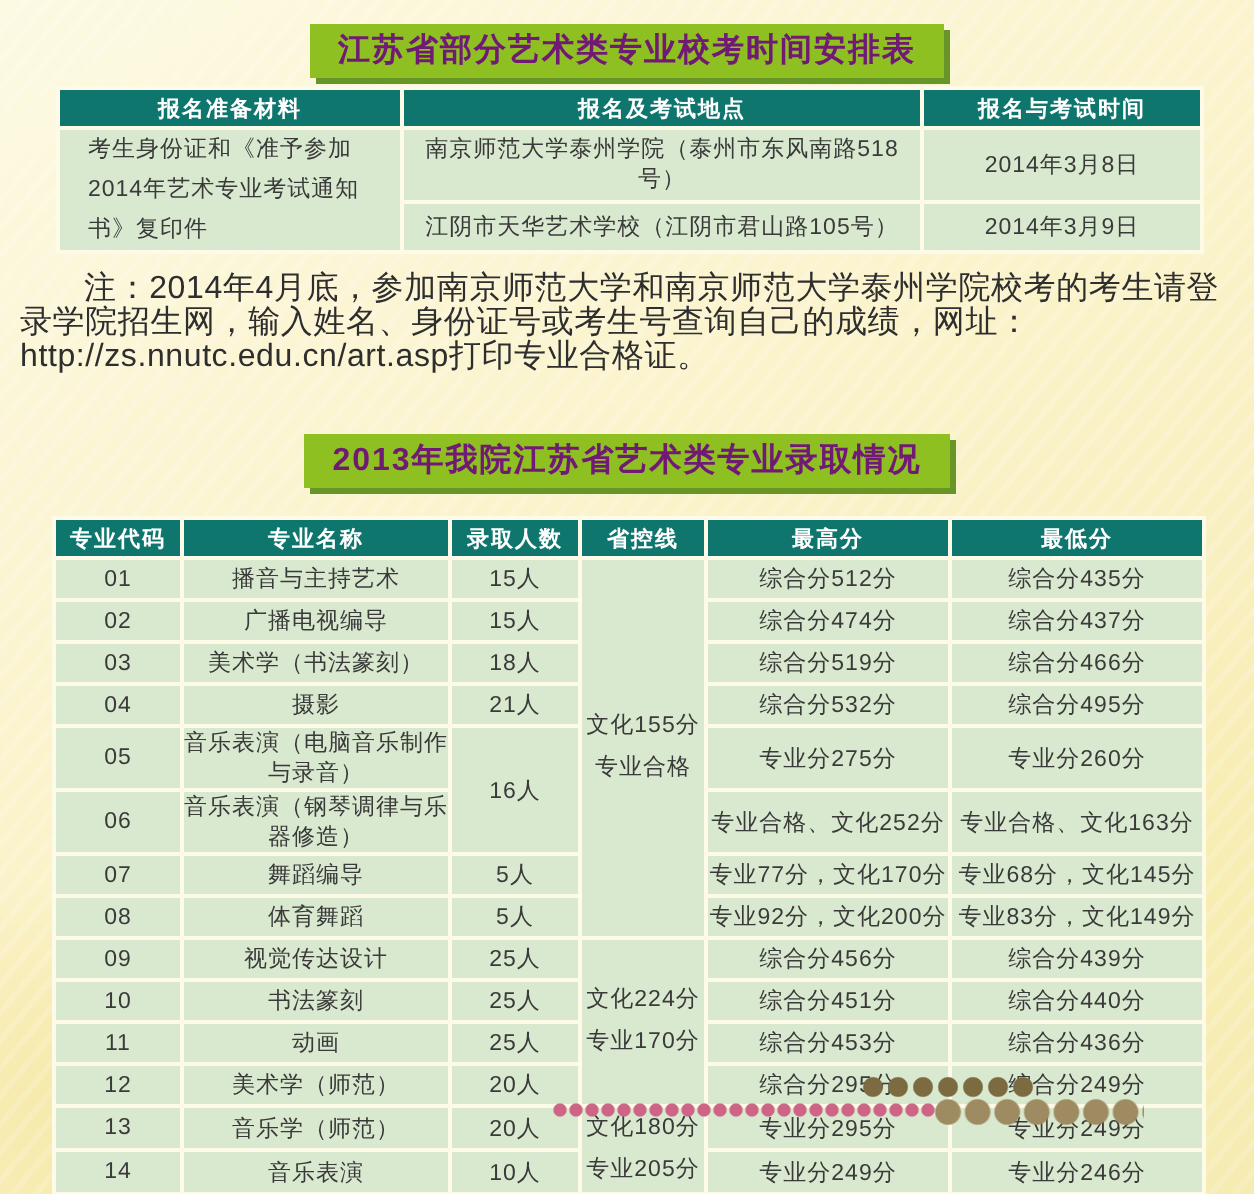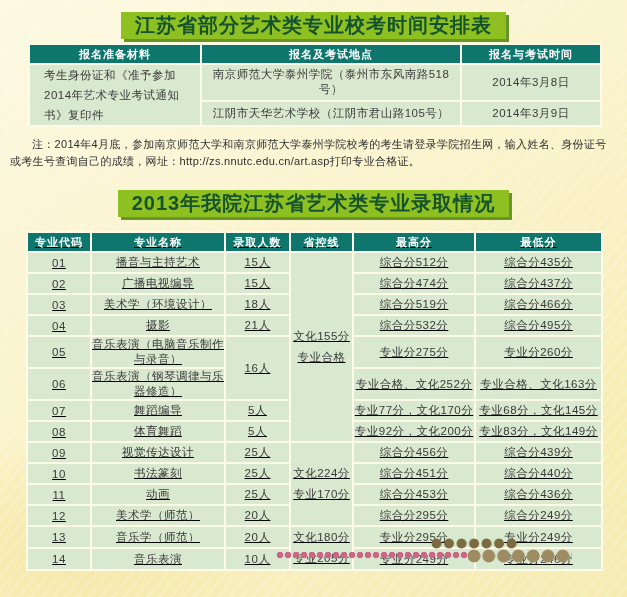--- a/index.html
+++ b/index.html
@@ -9,50 +9,50 @@
     background-color:#f9f1c4;
     background-image:
       repeating-linear-gradient(130deg, rgba(255,255,255,0.16) 0px, rgba(255,255,255,0.16) 3px, rgba(255,255,255,0) 3px, rgba(255,255,255,0) 9px),
       radial-gradient(ellipse 300px 160px at 12% 92%, rgba(243,224,140,0.55), rgba(243,224,140,0) 70%),
       radial-gradient(ellipse 420px 220px at 85% 72%, rgba(248,236,170,0.6), rgba(248,236,170,0) 70%),
       linear-gradient(150deg, #fdf9e2 0%, #faf2c8 50%, #f6ebb2 100%);
   }
   * { box-sizing:border-box; }
 
   .banner {
-    display:table; margin:0 auto; background:#8fc021; color:#14532d;
-    font-weight:bold; font-size:20px; line-height:21px; padding:3px 14px;
+    display:table; margin:0 auto; background:#8fc021; color:#701a75;
+    font-weight:bold; font-size:16px; line-height:21px; padding:3px 14px;
     box-shadow:3px 3px 0 rgba(96,143,30,0.95); letter-spacing:1px;
     white-space:nowrap;
   }
   .banner.first { margin-top:12px; }
-  .banner.second { margin-top:20px; }
+  .banner.second { margin-top:30px; }
 
   table { border-collapse:collapse; table-layout:fixed; }
   th {
     background:#0f766e; color:#ffffff; font-size:11px; font-weight:bold;
     height:20px; border:2px solid #fdfaе7; border:2px solid #fdfae7; padding:0;
     letter-spacing:1px;
   }
   td {
     background:#d9e9cf; color:#3a3a3a; font-size:11.5px; height:21px;
     text-align:center; border:2px solid #fdfae7; padding:0;
     letter-spacing:0.5px;
   }
 
   table.sched { width:572px; margin:4px 0 0 28px; }
   table.sched td { height:22px; }
   td.materials-cell { text-align:left; padding:0 14px; line-height:20px; }
 
   p.note {
-    margin:9px 10px 0 10px; font-size:11px; line-height:17px; color:#2e2e2e;
+    margin:9px 10px 0 10px; font-size:16px; line-height:17px; color:#2e2e2e;
     text-indent:2em; letter-spacing:0.3px;
   }
 
-  table.adm { width:575px; margin:14px 14px 0 26px;text-decoration:underline; }
+  table.adm { width:575px; margin:14px 14px 0 26px; }
   .cl-line { line-height:21px; }
 
   .dots { position:absolute; background-repeat:repeat-x; }
   .dots-pink {
     left:276px; top:551px; width:193px; height:8px;
     background-image:radial-gradient(circle at 4px 4px, #ce6586 3px, rgba(0,0,0,0) 3.6px);
     background-size:8px 8px;
   }
   .dots-brown-top {
     left:431px; top:538px; width:88px; height:11px;
@@ -134,21 +134,21 @@
   </tr>
   <tr>
     <td>02</td>
     <td>广播电视编导</td>
     <td>15人</td>
     <td>综合分474分</td>
     <td>综合分437分</td>
   </tr>
   <tr>
     <td>03</td>
-    <td>美术学（环境设计）</td>
+    <td>美术学（书法篆刻）</td>
     <td>18人</td>
     <td>综合分519分</td>
     <td>综合分466分</td>
   </tr>
   <tr>
     <td>04</td>
     <td>摄影</td>
     <td>21人</td>
     <td>综合分532分</td>
     <td>综合分495分</td>

